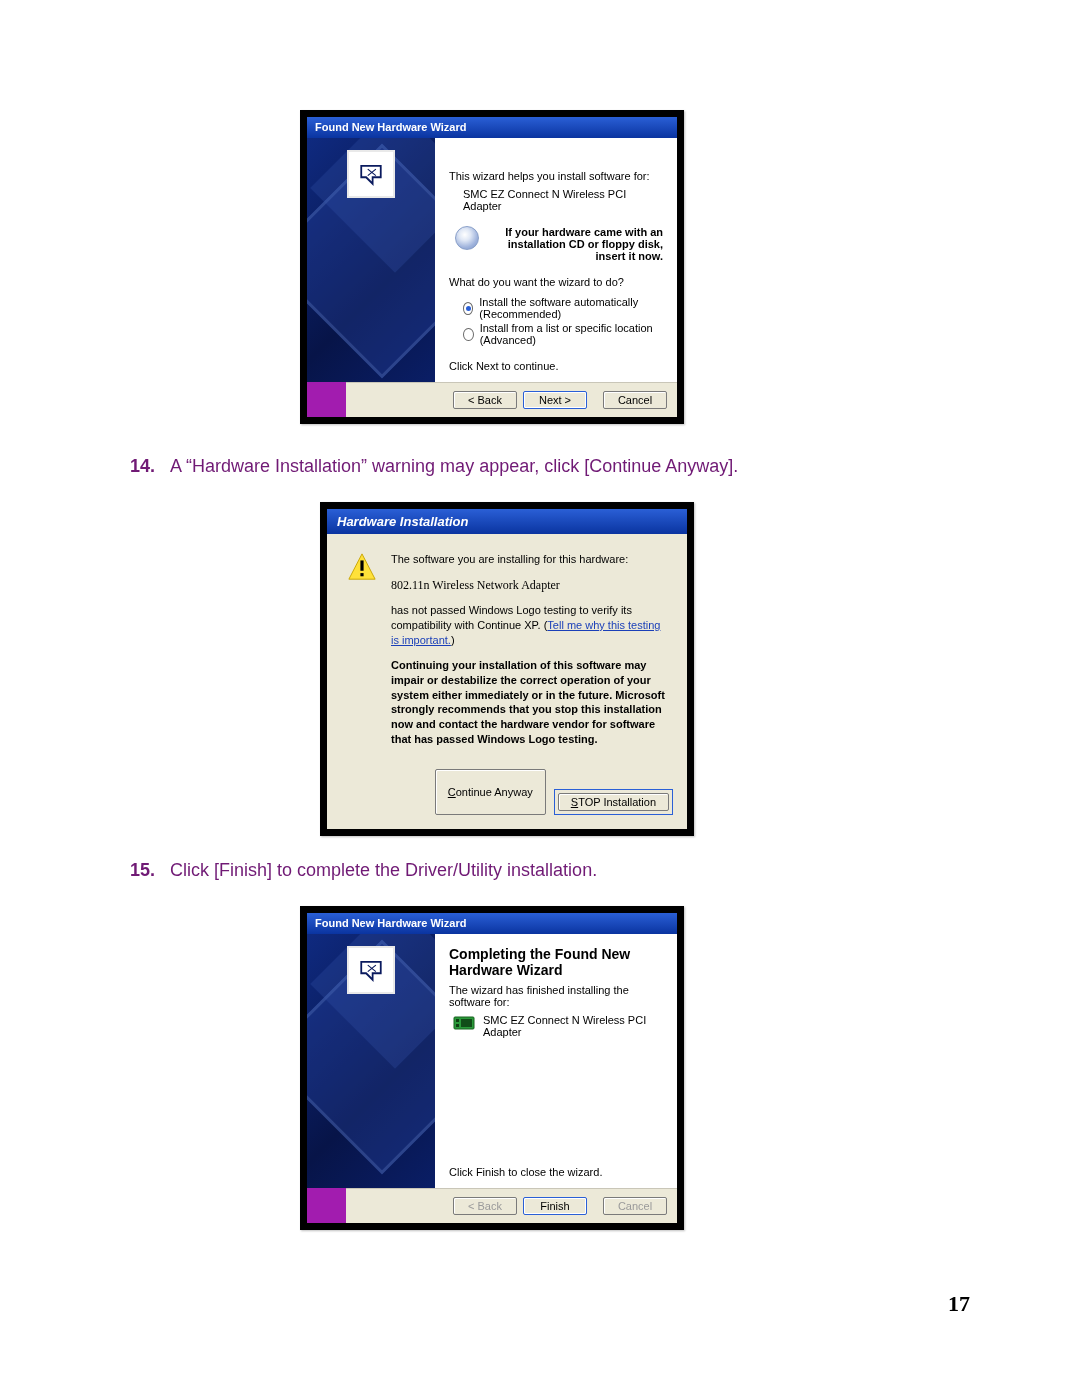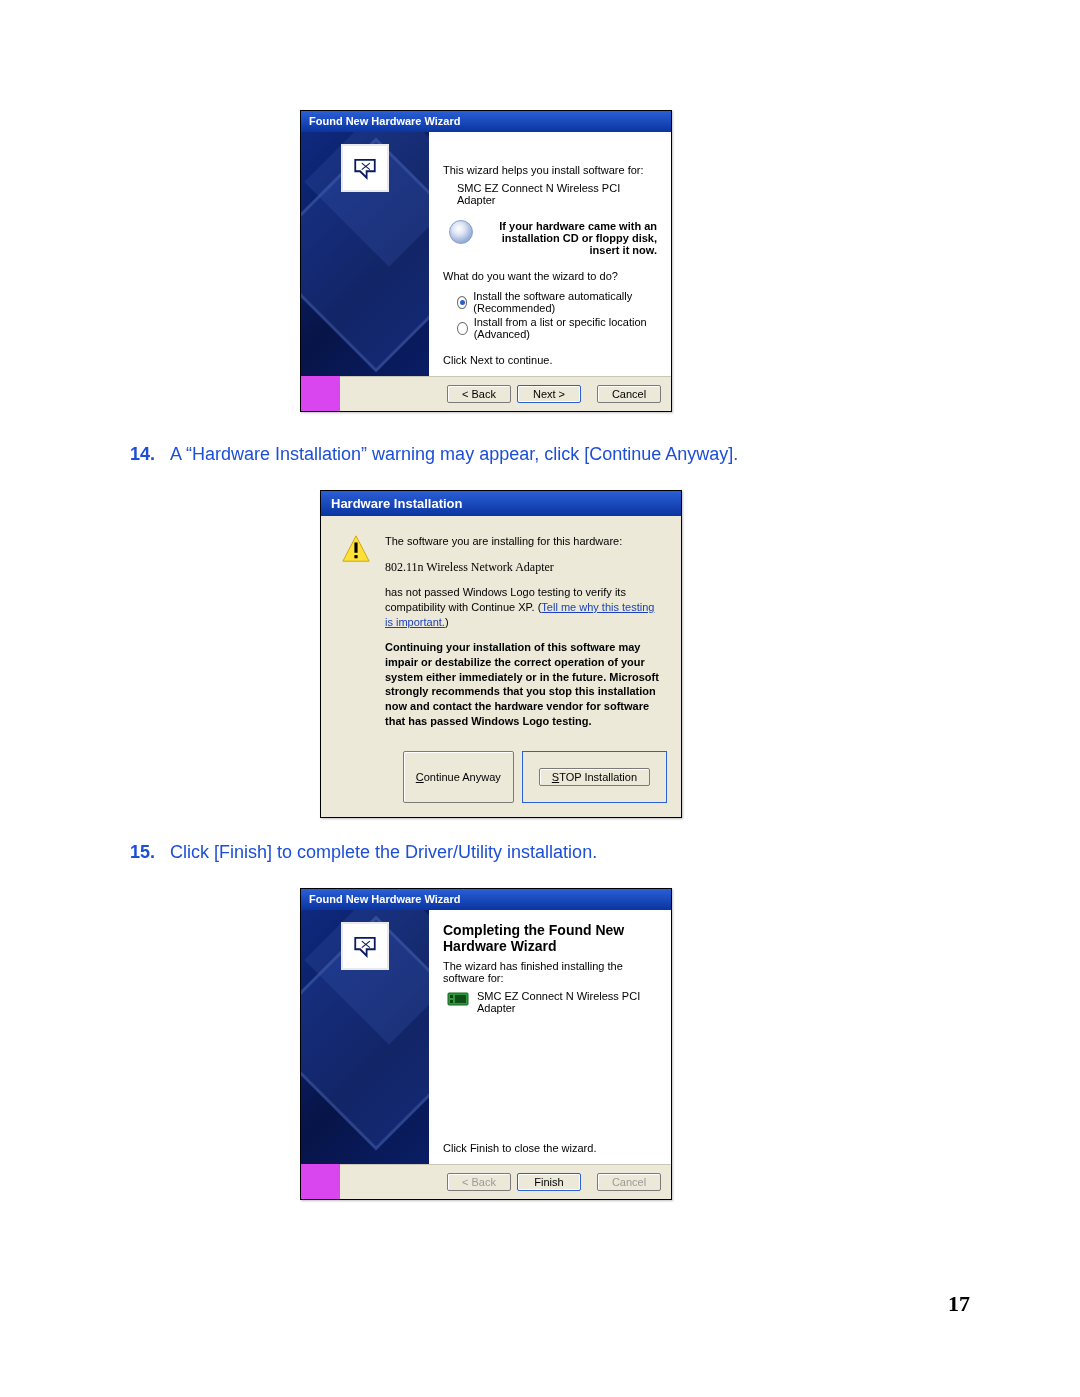--- a/index.html
+++ b/index.html
@@ -12,39 +12,39 @@
   .page {
     width: 1080px;
     height: 1397px;
     position: relative;
     box-sizing: border-box;
     padding: 110px 90px 60px 130px;
   }
   .step {
     display: flex;
     font-size: 18px;
-    color: #1d4ed8;
+    color: #701a75;
     margin: 14px 0 24px 0;
     line-height: 1.35;
   }
   .step-num {
     font-weight: bold;
     width: 40px;
     flex: 0 0 40px;
   }
   .step-text { flex: 1; }
 
   
   .xp-dialog {
-    border: 1px solid #000000;
+    border: 7px solid #000000;
     box-shadow: 1px 1px 2px rgba(0,0,0,.25);
     font-family: Tahoma, Arial, sans-serif;
     font-size: 11px;
     color: #000;
-    background: #d946ef;
+    background: #a21caf;
     margin: 0 auto;
   }
   .xp-titlebar {
     background: linear-gradient(#2a5fd6, #0a34a0);
     color: #fff;
     font-weight: bold;
     padding: 4px 8px 5px 8px;
     font-size: 11px;
   }
   .xp-body { display: flex; }
@@ -145,21 +145,21 @@
   .warn-triangle {
     width:30px;height:30px;flex:0 0 30px;position:relative;
   }
   .warn-triangle svg{width:30px;height:30px;}
   .hw-texts { font-size:11px; line-height:1.35; }
   .hw-footer {
     background:#ece9d8;
     padding:6px 14px 14px 0;
     display:flex; justify-content:flex-end; gap:8px;
   }
-  .dbl-border { border:1px solid #2a5fd6; padding:16px; display:inline-block; }
+  .dbl-border { border:1px solid #2a5fd6; padding:3px; display:inline-block;margin-top:20px; }
   .u { text-decoration: underline; }
 
   .page-number {
     position:absolute;
     right: 110px;
     bottom: 80px;
     font-family: "Times New Roman", serif;
     font-size: 22px;
     font-weight: bold;
   }
@@ -229,21 +229,21 @@
       <button class="xp-btn" style="margin-left:10px;">Cancel</button>
     </div>
   </div>
 
   <div class="step" style="margin-top:30px;">
     <div class="step-num">14.</div>
     <div class="step-text">A “Hardware Installation” warning may appear, click [Continue Anyway].</div>
   </div>
 
   <div class="xp-dialog hw-dialog dlg-margin-2">
-    <div class="xp-titlebar" style="font-size:13px;padding:5px 10px;">Hardware Installation</div>
+    <div class="xp-titlebar" style="font-size:13px;padding:5px 10px;font-style:italic;">Hardware Installation</div>
     <div class="hw-body">
       <div class="warn-triangle">
         <svg viewBox="0 0 32 32">
             <polygon points="16,2 30,29 2,29" fill="#ffe13a" stroke="#c9a400" stroke-width="1"></polygon>
             <rect x="14.3" y="9" width="3.4" height="11" fill="#000"></rect>
             <rect x="14.3" y="22.5" width="3.4" height="3.4" fill="#000"></rect>
           </svg>
       </div>
       <div class="hw-texts">
         <div>The software you are installing for this hardware:</div>

